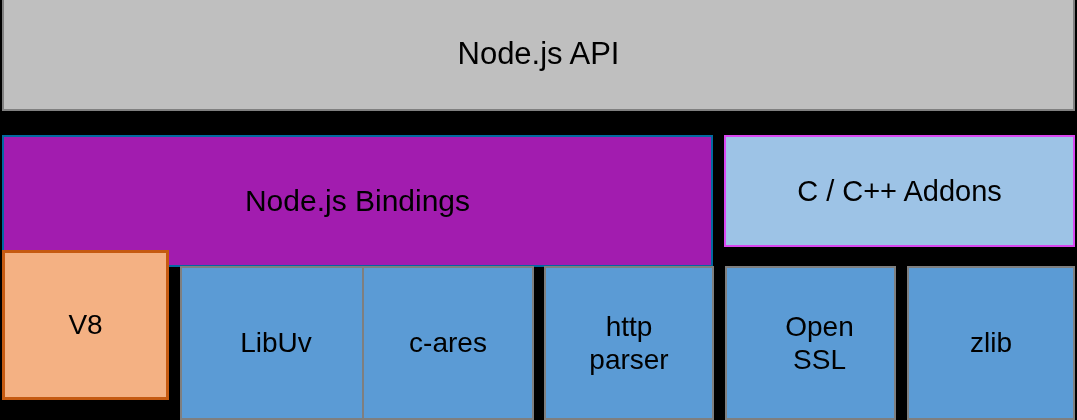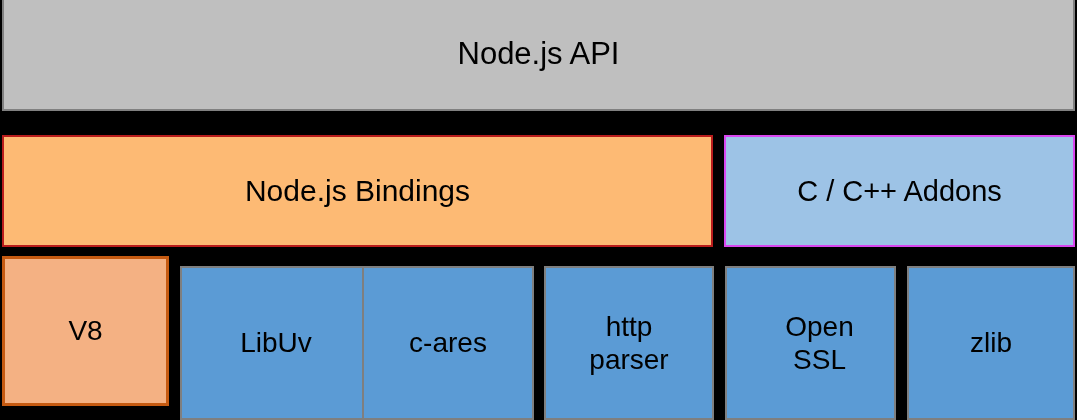--- a/index.html
+++ b/index.html
@@ -37,23 +37,23 @@
     border: 2px solid #808080;
     border-top: 0;
     font-size: 31px;
   }
 
   
   .bindings-box {
     left: 2px;
     top: 135px;
     width: 711px;
-    height: 112px;
-    background: #fdba74;
-    border: 2px solid #b91c1c;
+    height: 132px;
+    background: #a21caf;
+    border: 2px solid #0369a1;
     font-size: 30px;
   }
   .addons-box {
     left: 724px;
     top: 135px;
     width: 351px;
     height: 112px;
     background: #9DC3E6;
     border: 2px solid #d946ef;
     font-size: 29px;
@@ -62,21 +62,21 @@
   
   .lib-box {
     top: 266px;
     height: 154px;
     background: #5B9BD5;
     border: 2px solid #7F7F7F;
     font-size: 28px;
   }
   .v8-box {
     left: 2px;
-    top: 256px;
+    top: 250px;
     width: 167px;
     height: 150px;
     background: #F4B183;
     border: 3px solid #C55A11;
     font-size: 28px;
   }
   .libuv-box  { left: 180px; width: 192px; }
   .cares-box  { left: 362px; width: 172px; }
   .http-box   { left: 544px; width: 170px; }
   .ssl-box    { left: 725px; width: 171px; padding-left: 18px; }

